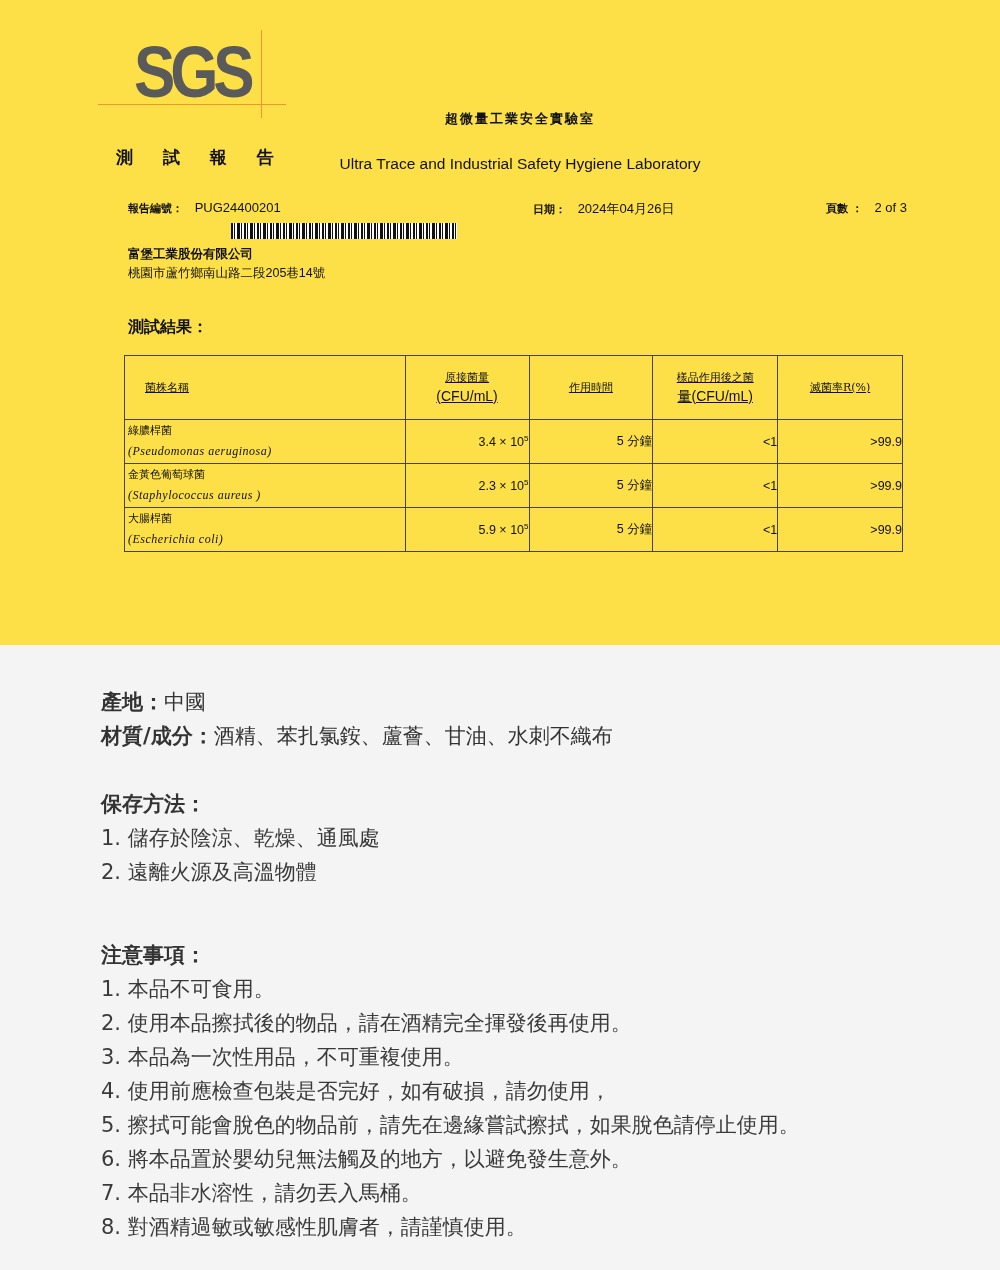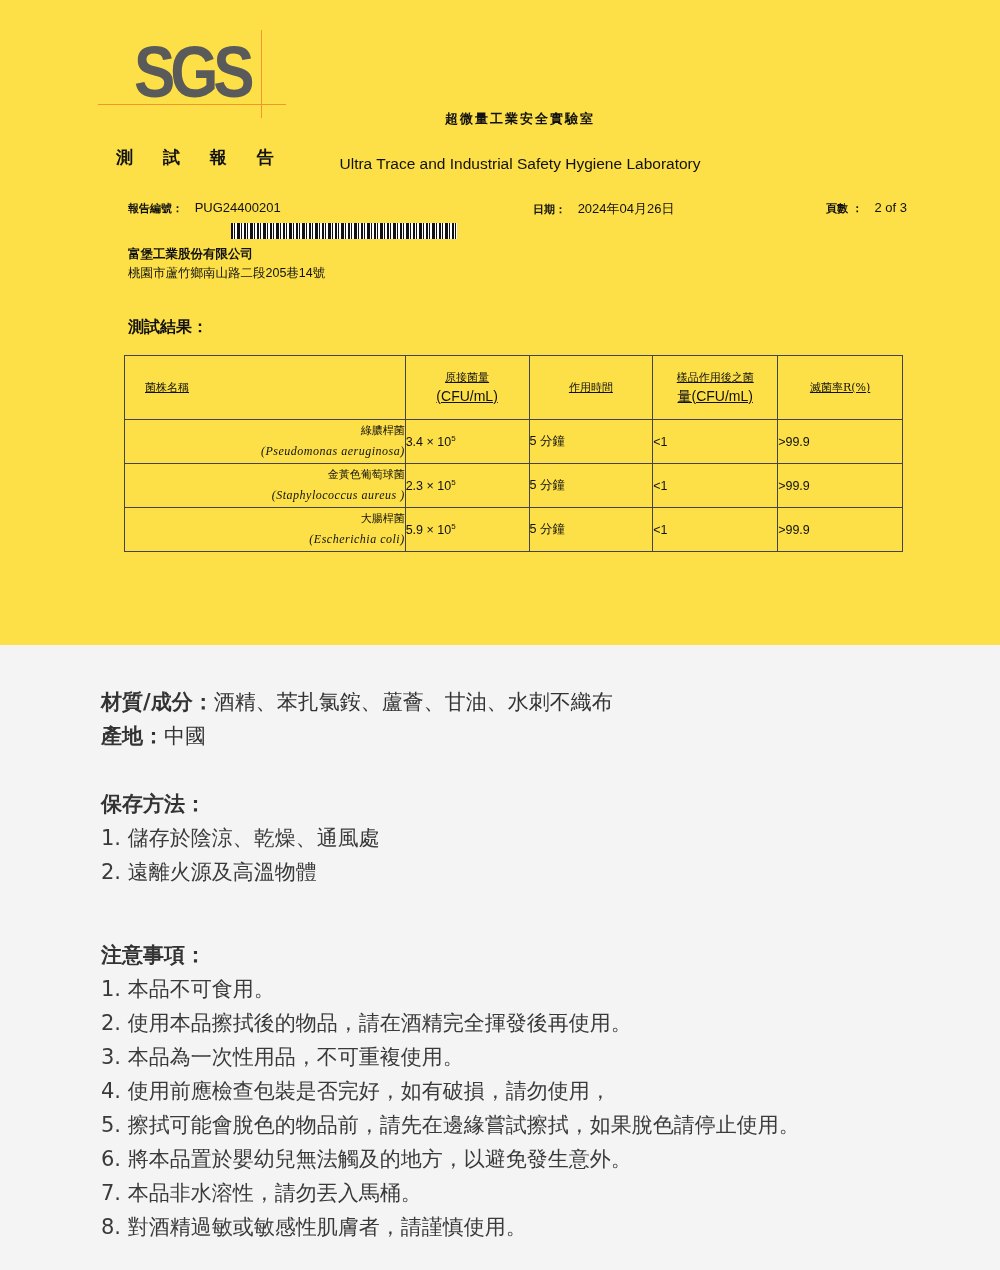--- a/index.html
+++ b/index.html
@@ -28,22 +28,22 @@
   .company { position: absolute; left: 128px; top: 246px; font-size: 12.5px; font-weight: 700; color: #111; }
   .address { position: absolute; left: 128px; top: 265px; font-size: 12.5px; color: #111; }
 
   .results-label { position: absolute; left: 128px; top: 317px; font-family: "DejaVu Serif", serif; font-weight: 700; font-size: 16px; color: #111; }
 
   table.results { position: absolute; left: 124px; top: 355px; width: 779px; border-collapse: collapse; font-size: 12.5px; color: #111; }
   table.results td, table.results th { border: 1.5px solid #444; }
   table.results th { height: 64px; font-weight: 400; font-family: "DejaVu Serif", serif; font-size: 11px; text-decoration: underline; text-align: center; line-height: 19px; }
   table.results th.first { text-align: left; padding-left: 20px; }
   table.results th .en { font-family: "Liberation Sans", sans-serif; font-size: 14px; }
-  table.results td { height: 44px; text-align: left; }
-  table.results td.name { text-align: right; padding-left: 18px; line-height: 20px; font-family: "DejaVu Serif", serif; font-size: 11px; }
+  table.results td { height: 44px; text-align: right; }
+  table.results td.name { text-align: left; padding-left: 3px; line-height: 20px; font-family: "DejaVu Serif", serif; font-size: 11px; }
   td.name .sci { font-style: italic; font-size: 12px; font-family: "Liberation Serif", serif; letter-spacing: 0.5px; }
   sup { font-size: 8px; }
 
   .info { position: absolute; left: 0; top: 645px; width: 1000px; height: 625px; background: #f4f4f4; }
   .info-block { position: absolute; left: 101px; font-family: "DejaVu Sans", sans-serif; font-size: 21px; color: #333; line-height: 34px; }
   .info-line b, .section-title { font-weight: 700; color: #333; }
   .section-title { display: block; }
   .item { display: block; font-weight: 400; color: #3a3a3a; }
 </style>
 </head>
@@ -115,22 +115,22 @@
       <td>5 分鐘</td>
       <td>&lt;1</td>
       <td>&gt;99.9</td>
     </tr>
   </tbody>
     </table>
 </section>
 
 <section class="info">
   <div class="info-block" style="top:40px;">
+    <div class="info-line"><b>產地：</b><span>中國</span></div>
     <div class="info-line"><b>材質/成分：</b><span>酒精、苯扎氯銨、蘆薈、甘油、水刺不織布</span></div>
-    <div class="info-line"><b>產地：</b><span>中國</span></div>
   </div>
 
   <div class="info-block" style="top:142px;">
     <span class="section-title">保存方法：</span>
     <span class="item">1. 儲存於陰涼、乾燥、通風處</span>
     <span class="item">2. 遠離火源及高溫物體</span>
   </div>
 
   <div class="info-block" style="top:293px;">
     <span class="section-title">注意事項：</span>

